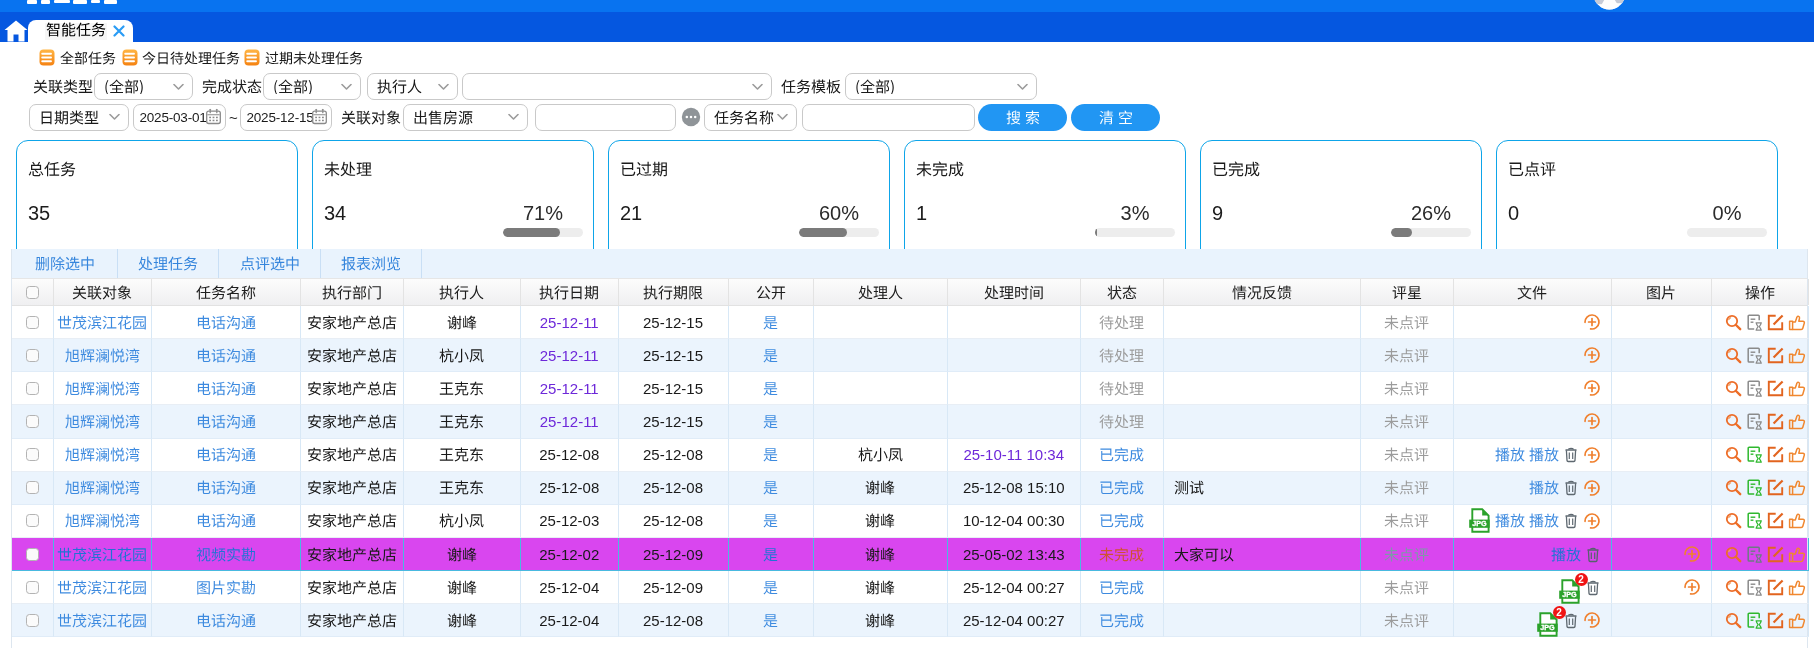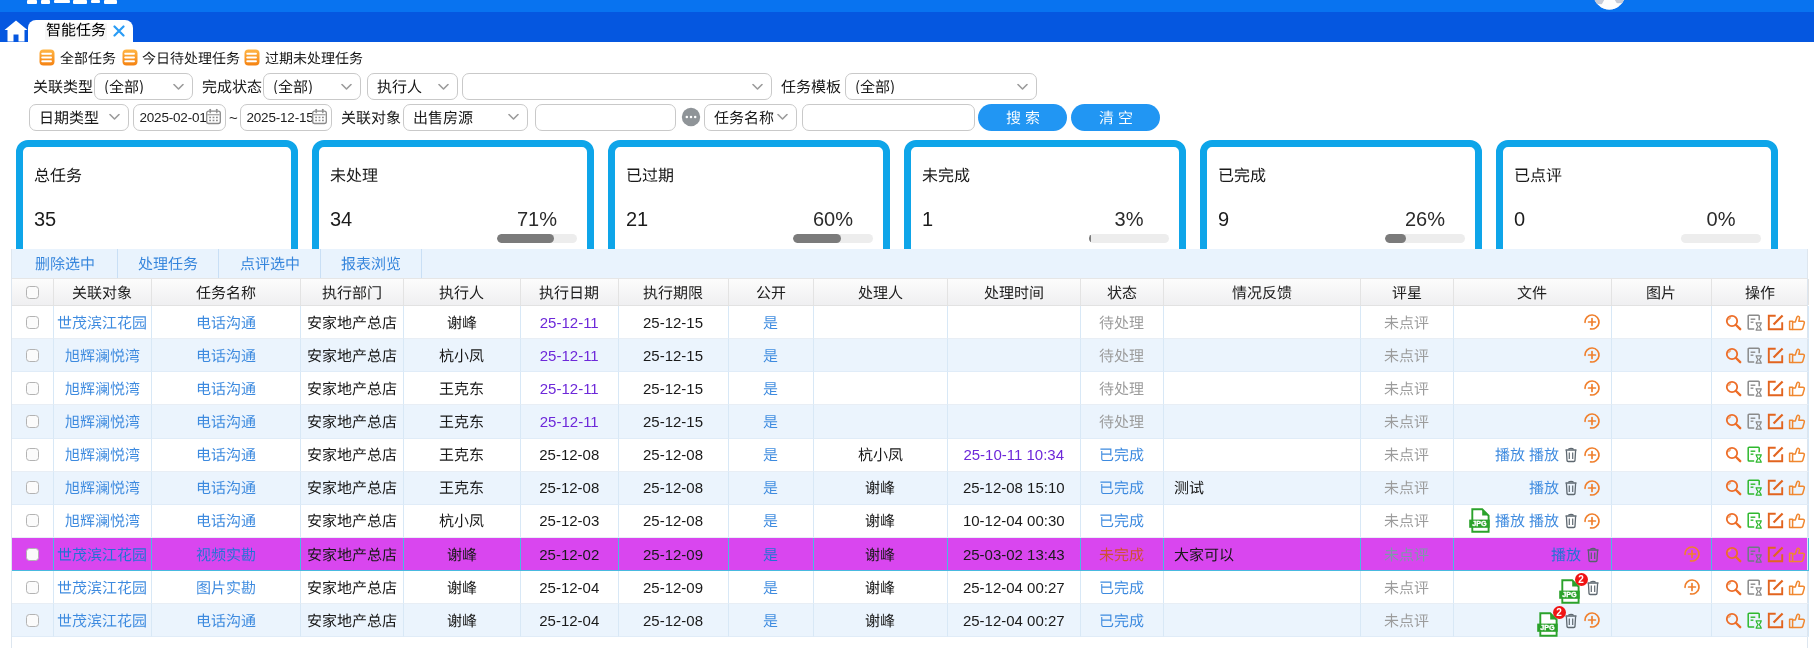--- a/index.html
+++ b/index.html
@@ -12,21 +12,21 @@
 .tab .tbg{position:absolute;left:17px;top:3px;width:62px;height:17px;background:#f6f6f6}
 .lb{position:absolute;height:27px;display:flex;align-items:center;color:#1a1a1a}
 .dd,.inp{position:absolute;background:#fff;border:1px solid #c9c9c9;border-radius:7px;display:flex;align-items:center;color:#1a1a1a}
 .dd{padding-left:9px}
 .chv{position:absolute;right:8px;top:50%;transform:translateY(-50%);line-height:0}
 .inp.date{padding-left:5.5px}
 .dtx{font-size:13.5px;letter-spacing:-0.2px;color:#1a1a1a}
 .cal{position:absolute;right:3px;top:50%;transform:translateY(-50%);line-height:0}
 .btn{position:absolute;width:89px;height:27px;border-radius:13.5px;background:#2196f3;display:flex;align-items:center;justify-content:center;color:#fff}
 .ql{position:absolute;top:49px;height:17px;display:flex;align-items:center;color:#1a1a1a}
-.card{position:absolute;top:140px;width:282px;height:128px;background:#fff;border:7px solid #0ea5e9;border-radius:12px}
+.card{position:absolute;top:140px;width:282px;height:128px;background:#fff;border:1px solid #0ea5e9;border-radius:12px}
 .card .ti{position:absolute;left:11px;top:20px;color:#1c1c1c}
 .card .num{position:absolute;left:11px;top:62px;font-size:20px;color:#1c1c1c}
 .card .pct{position:absolute;top:62px;width:80px;text-align:center;font-size:20px;color:#2b2b2b}
 .card .bar{position:absolute;top:87px;width:80px;height:9px;border-radius:4.5px;background:#ededed;overflow:hidden}
 .card .fill{height:9px;border-radius:4.5px;background:#7b7b7b}
 .card .ti,.card .num,.card .pct{line-height:1}
 #tbl{position:absolute;left:11px;top:249px;width:1797px;border-left:1px solid #dde6ef;border-right:1px solid #dde6ef}
 .tbar{height:29px;background:#e9f3fd;display:flex;align-items:center}
 .tbtn{height:29px;display:flex;align-items:center;justify-content:center;color:#3585dc;border-right:1px solid #c9dff5}
 .thead{height:28px;background:linear-gradient(#fcfcfc,#efeff1);border-bottom:1px solid #e2e2e2;border-top:1px solid #e6e6e6;display:flex;color:#1f1f1f}
@@ -203,21 +203,21 @@
     </div>
 <div class="dd" style="left:29px;top:103.5px;width:100px;height:27px">
       <svg class="z" width="60.0" height="15" viewBox="0 0 60.00 15">
         <use href="#z9" transform="scale(1.0000)"></use>
       </svg>
       <span class="chv"><svg width="11" height="7" viewBox="0 0 11 7">
           <path d="M1 1 L5.5 5.5 L10 1" stroke="#9b9b9b" stroke-width="1.6" fill="none" stroke-linecap="round" stroke-linejoin="round"></path>
         </svg></span>
     </div>
 <div class="inp date" style="left:133px;top:103.5px;width:93px;height:27px">
-      <span class="dtx">2025-02-01</span>
+      <span class="dtx">2025-03-01</span>
       <span class="cal"><svg width="17" height="17" viewBox="0 0 17 17">
 <rect x="1.7" y="2.6" width="13.6" height="12.4" rx="2" stroke="#8a8a8a" stroke-width="1.3" fill="none"></rect>
 <line x1="5.2" y1="0.8" x2="5.2" y2="4.2" stroke="#8a8a8a" stroke-width="1.3" stroke-linecap="round"></line>
 <line x1="11.8" y1="0.8" x2="11.8" y2="4.2" stroke="#8a8a8a" stroke-width="1.3" stroke-linecap="round"></line>
 <line x1="2.4" y1="6.2" x2="14.6" y2="6.2" stroke="#8a8a8a" stroke-width="1.1"></line>
 <g fill="#8a8a8a">
             <rect x="4.2" y="8.2" width="1.8" height="1.5"></rect>
             <rect x="7.6" y="8.2" width="1.8" height="1.5"></rect>
             <rect x="11" y="8.2" width="1.8" height="1.5"></rect>
             <rect x="4.2" y="11.2" width="1.8" height="1.5"></rect>
@@ -1252,21 +1252,21 @@
               <use href="#z42" transform="scale(1.0000)"></use>
             </svg>
           </span>
         </div>
         <div class="cell " style="width:134.5px">
           <svg class="z" width="30.0" height="15" viewBox="0 0 30.00 15">
             <use href="#z41" transform="scale(1.0000)"></use>
           </svg>
         </div>
         <div class="cell " style="width:132.5px">
-          <span class="">25-03-02 13:43</span>
+          <span class="">25-05-02 13:43</span>
         </div>
         <div class="cell " style="width:83.5px">
           <span class="red" style="display:inline-flex">
             <svg class="z" width="45.0" height="15" viewBox="0 0 45.00 15">
               <use href="#z18" transform="scale(1.0000)"></use>
             </svg>
           </span>
         </div>
         <div class="cell left" style="width:196.5px">
           <span style="display:inline-flex">

